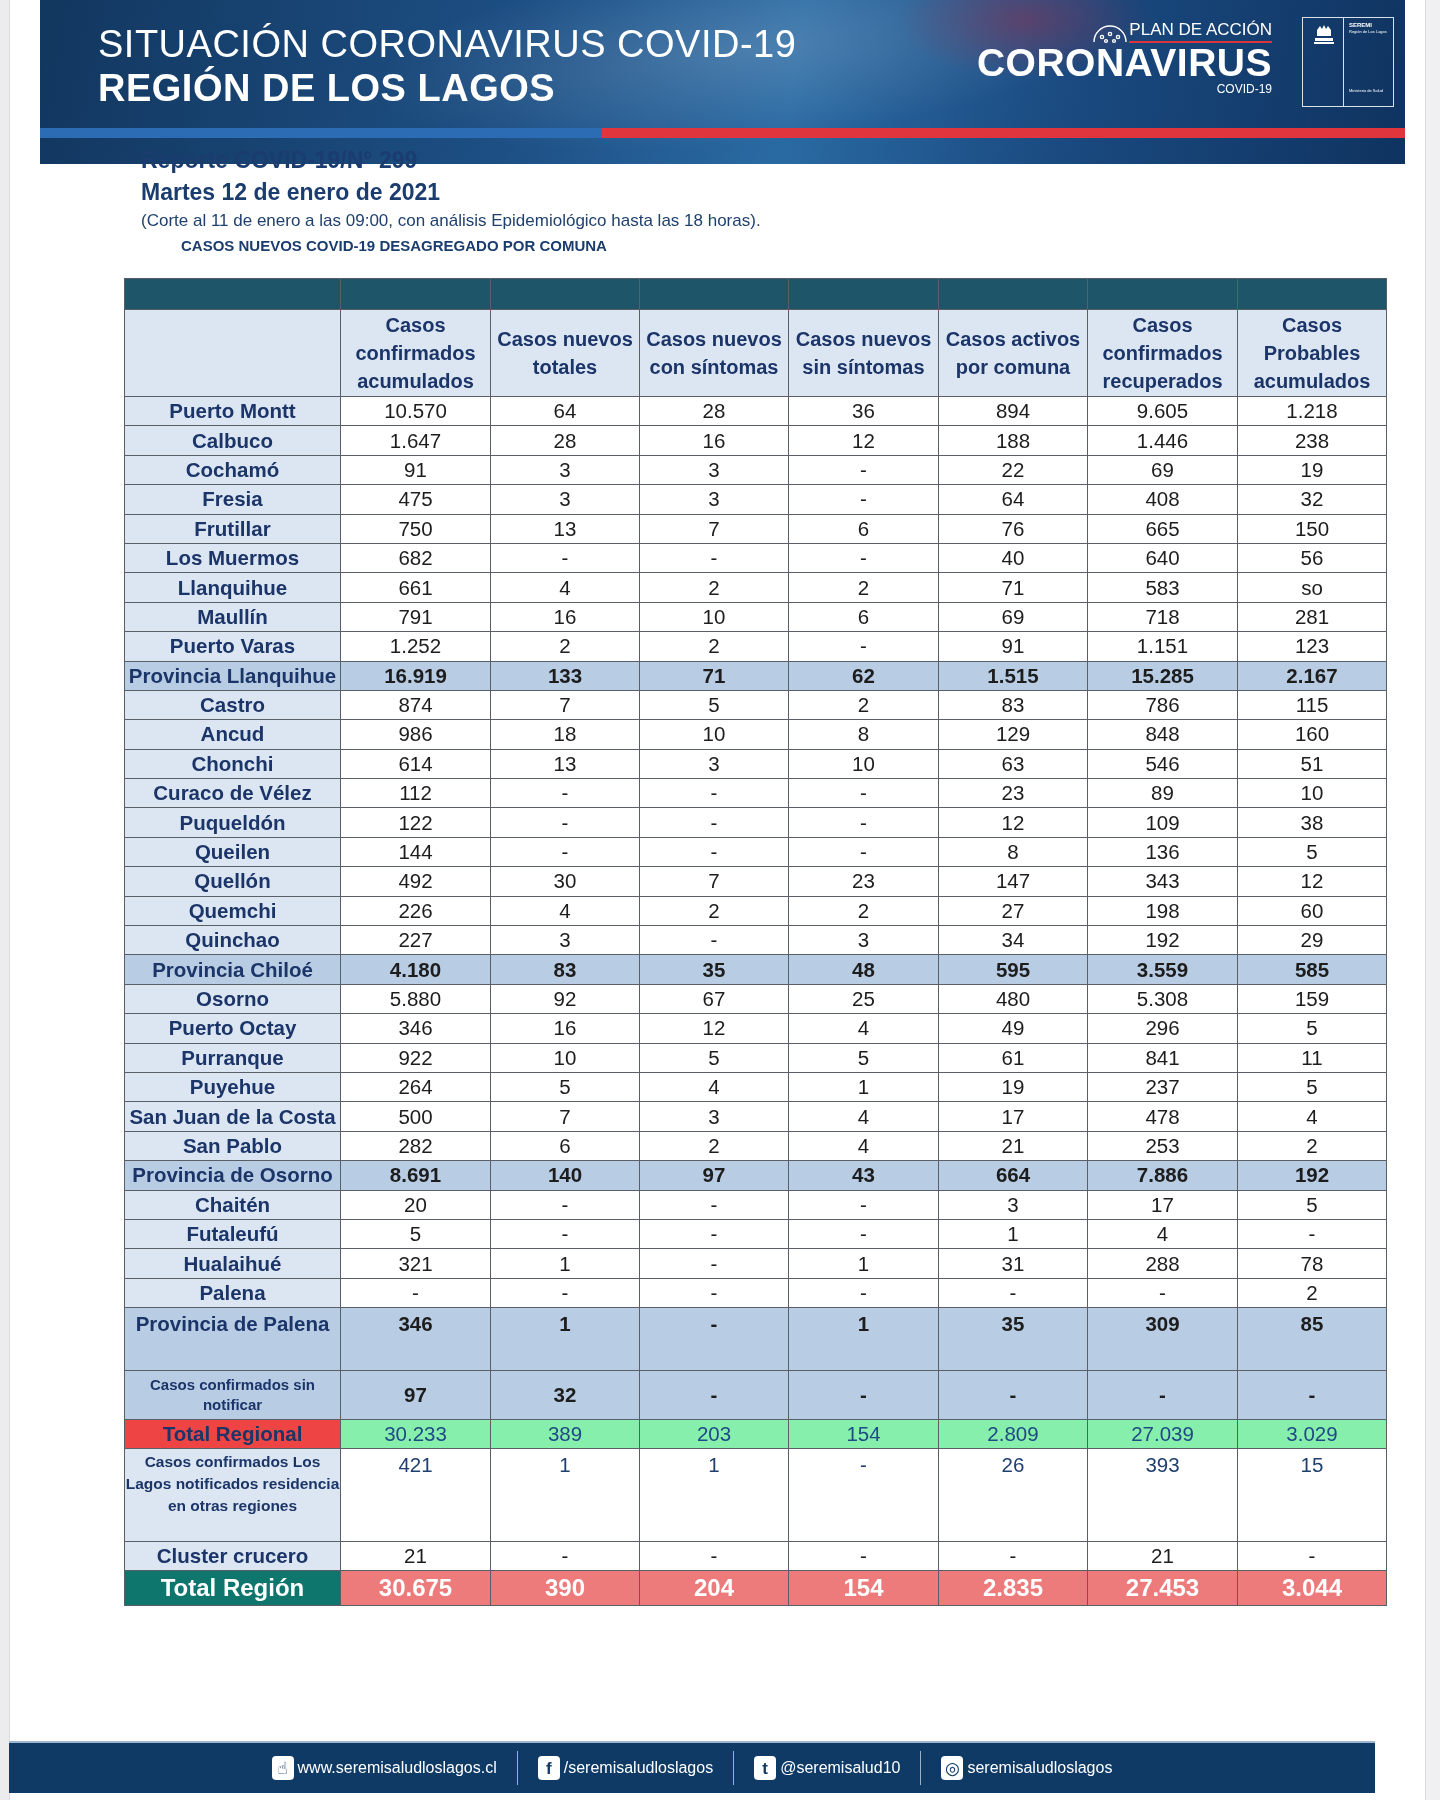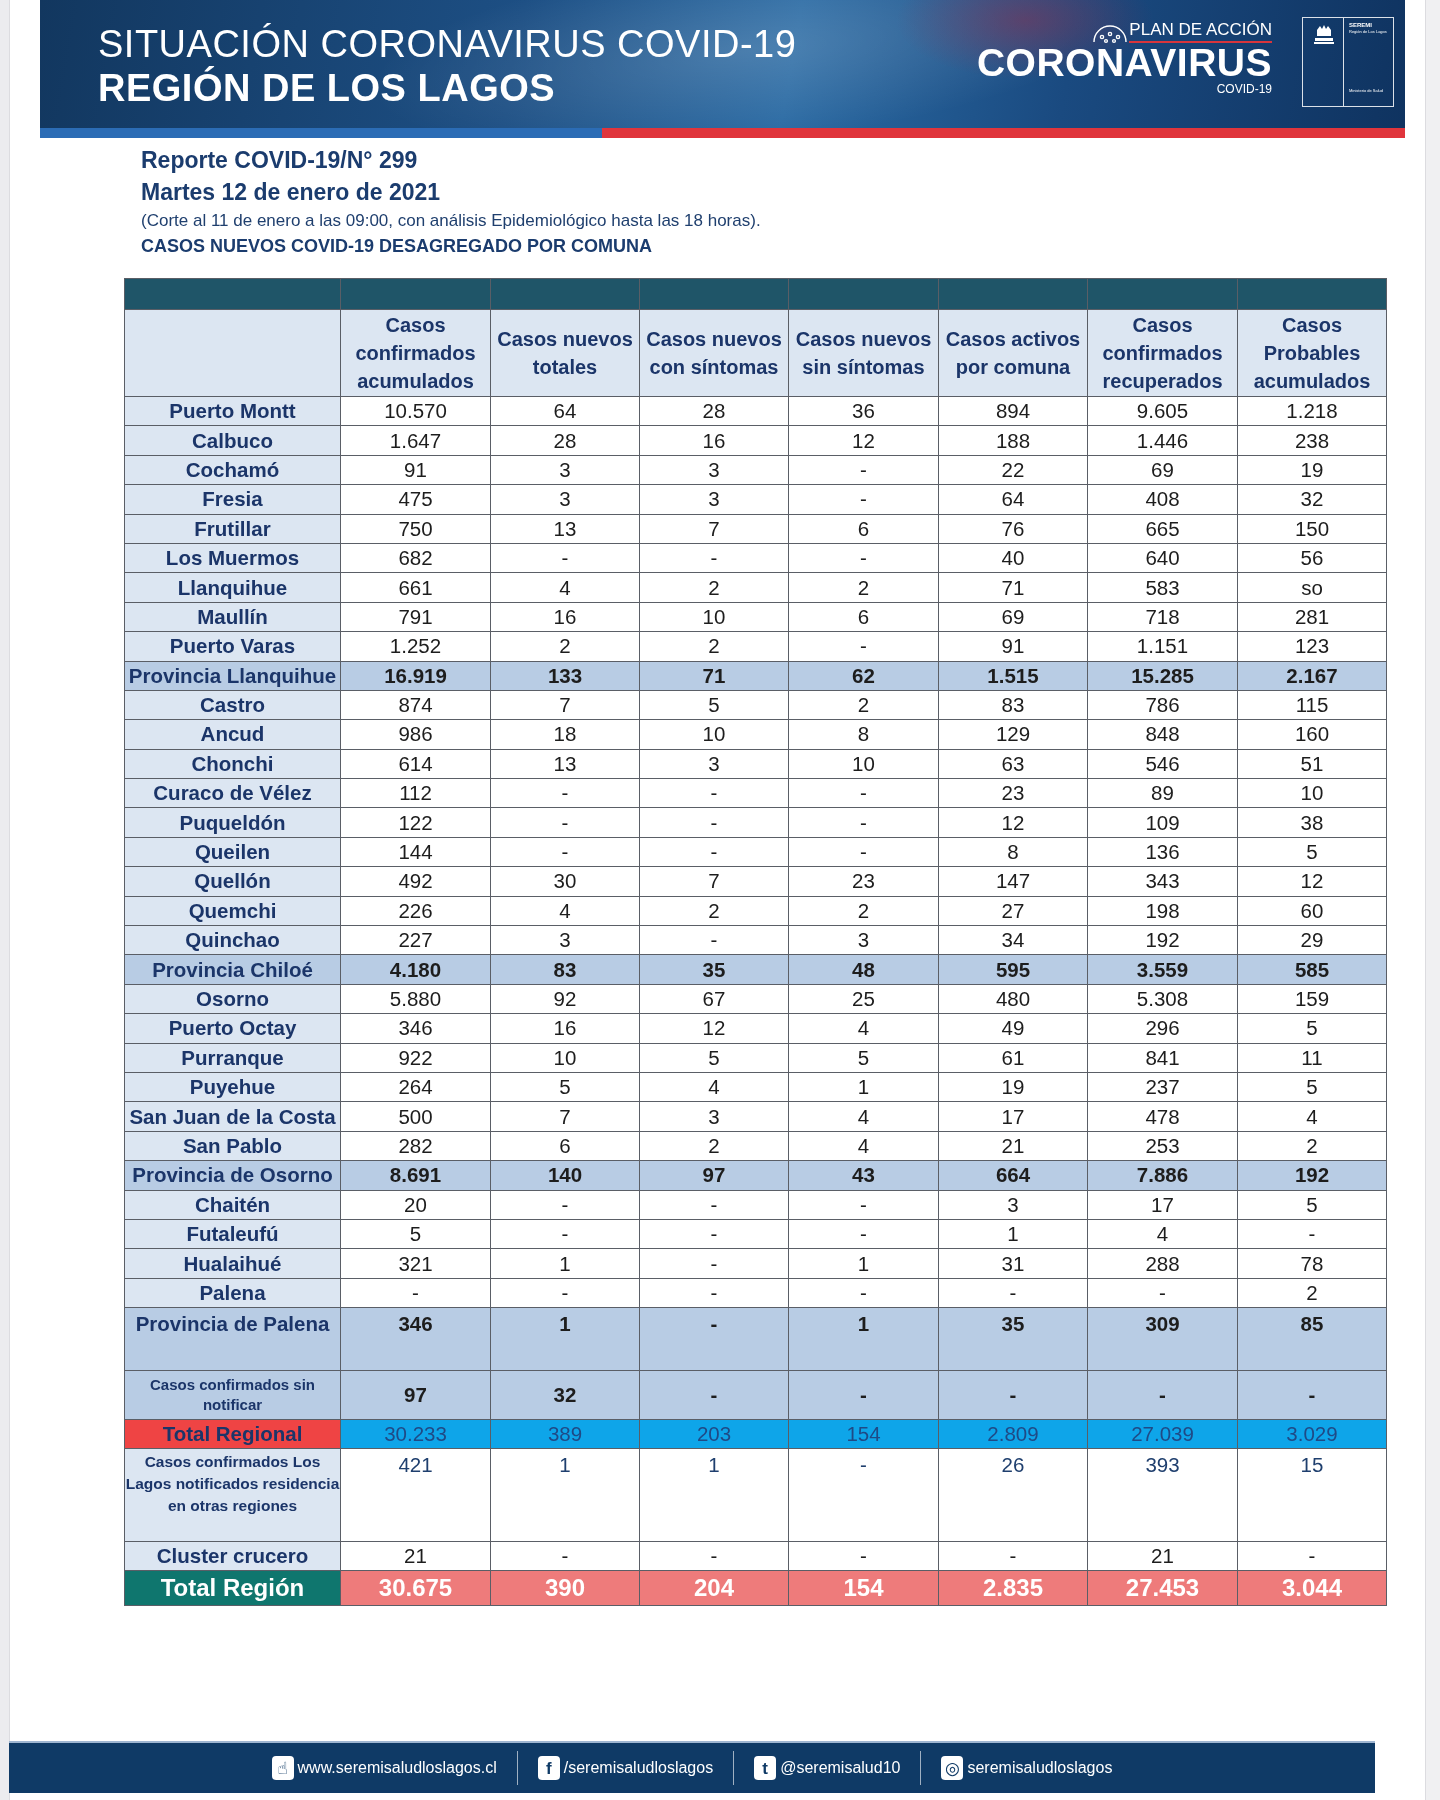--- a/index.html
+++ b/index.html
@@ -6,21 +6,21 @@
   body {
     width: 1440px; height: 1800px; position: relative; overflow: hidden;
     background: #ffffff;
     font-family: "Liberation Sans", "DejaVu Sans", sans-serif;
   }
   .left-edge { position: absolute; left: 0; top: 0; width: 9px; height: 1800px; background: #ececef; border-right: 1px solid #dcdce0; }
   .right-edge { position: absolute; right: 0; top: 0; width: 14px; height: 1800px; background: #f0f0f2; border-left: 1px solid #dcdce0; }
 
   
   .banner {
-    position: absolute; left: 40px; top: 0; width: 1365px; height: 128px;
+    position: absolute; left: 40px; top: 0; width: 1365px; height: 164px;
     background: linear-gradient(100deg, #12375f 0%, #1d4f84 35%, #2a6aa3 55%, #1a4a80 75%, #0f3360 100%);
     overflow: hidden;
   }
   .banner::before {
     content: ""; position: absolute; left: 260px; top: -60px; width: 900px; height: 220px;
     background: radial-gradient(ellipse at center, rgba(255,255,255,0.16) 0%, rgba(255,255,255,0) 60%);
     transform: rotate(-6deg);
   }
   .banner::after {
     content: ""; position: absolute; right: 250px; top: -40px; width: 260px; height: 120px;
@@ -43,42 +43,42 @@
 
   .stripe { position: absolute; top: 128px; height: 10px; }
   .stripe.blue { left: 40px; width: 562px; background: #2b6cb5; }
   .stripe.red { left: 602px; width: 803px; background: #e0353c; }
 
   
   .intro { position: absolute; left: 141px; top: 144px; color: #1b3c6e; }
   .intro .r1 { font-size: 23px; font-weight: bold; line-height: 32px; }
   .intro .r2 { font-size: 23px; font-weight: bold; line-height: 32px; }
   .intro .r3 { font-size: 17px; line-height: 26px; color: #1f3f6e; }
-  .intro .r4 { font-size: 18px; font-weight: bold; line-height: 24px; }
+  .intro .r4 { font-size: 15px; font-weight: bold; line-height: 24px; margin-left: 40px; }
 
   
   .tbl-wrap { position: absolute; left: 124px; top: 278px; width: 1262px; }
   table { border-collapse: collapse; width: 1262px; table-layout: fixed; }
   td, th { border: 1.5px solid #5a5e66; text-align: center; vertical-align: middle; padding: 0; }
   .band td { background: #1f5568; height: 30px; }
   .hdr th { background: #dce6f2; color: #1b3569; font-size: 20px; font-weight: bold; line-height: 28px; height: 86px; }
   .hdr th.blank { background: #dce6f2; }
   td.name { background: #dce6f2; color: #1b3569; font-weight: bold; font-size: 20.5px; }
   td.val { color: #1d1d1d; font-size: 20.5px; background: #fff; }
   tr.row td { height: 28.4px; }
   tr.prov td { background: #b8cce4; height: 28.4px; }
   tr.prov td.name { background: #b8cce4; }
   tr.prov td.val { background: #b8cce4; font-weight: bold; }
   tr.palena td { height: 58px; vertical-align: top; padding-top: 4px; }
   tr.sin td { background: #b8cce4; height: 48px; }
   tr.sin td.name { font-size: 15px; line-height: 20px; }
   tr.sin td.val { background: #b8cce4; font-weight: bold; }
   tr.total td { background: #95b3d7; height: 28px; }
   tr.total td.name { background: #ef4444; }
-  tr.total td.val { background: #0ea5e9; color: #1f4a86; margin-top: 43px; }
+  tr.total td.val { background: #86efac; color: #1f4a86; margin-top: 43px; }
   tr.otras td { height: 88px; vertical-align: top; }
   tr.otras td.name { font-size: 15.5px; line-height: 22px; padding-top: 2px; }
   tr.otras td.val { color: #1f3f6e; padding-top: 4px; }
   tr.cluster td { height: 28px; }
   tr.final td { background: #ee7b7b; height: 34px; color: #fff; font-size: 24px; font-weight: bold; }
   tr.final td.name { background: #0f766e; color: #fff; }
 
   
   .footer {
     position: absolute; left: 9px; top: 1741px; width: 1366px; height: 50px;

